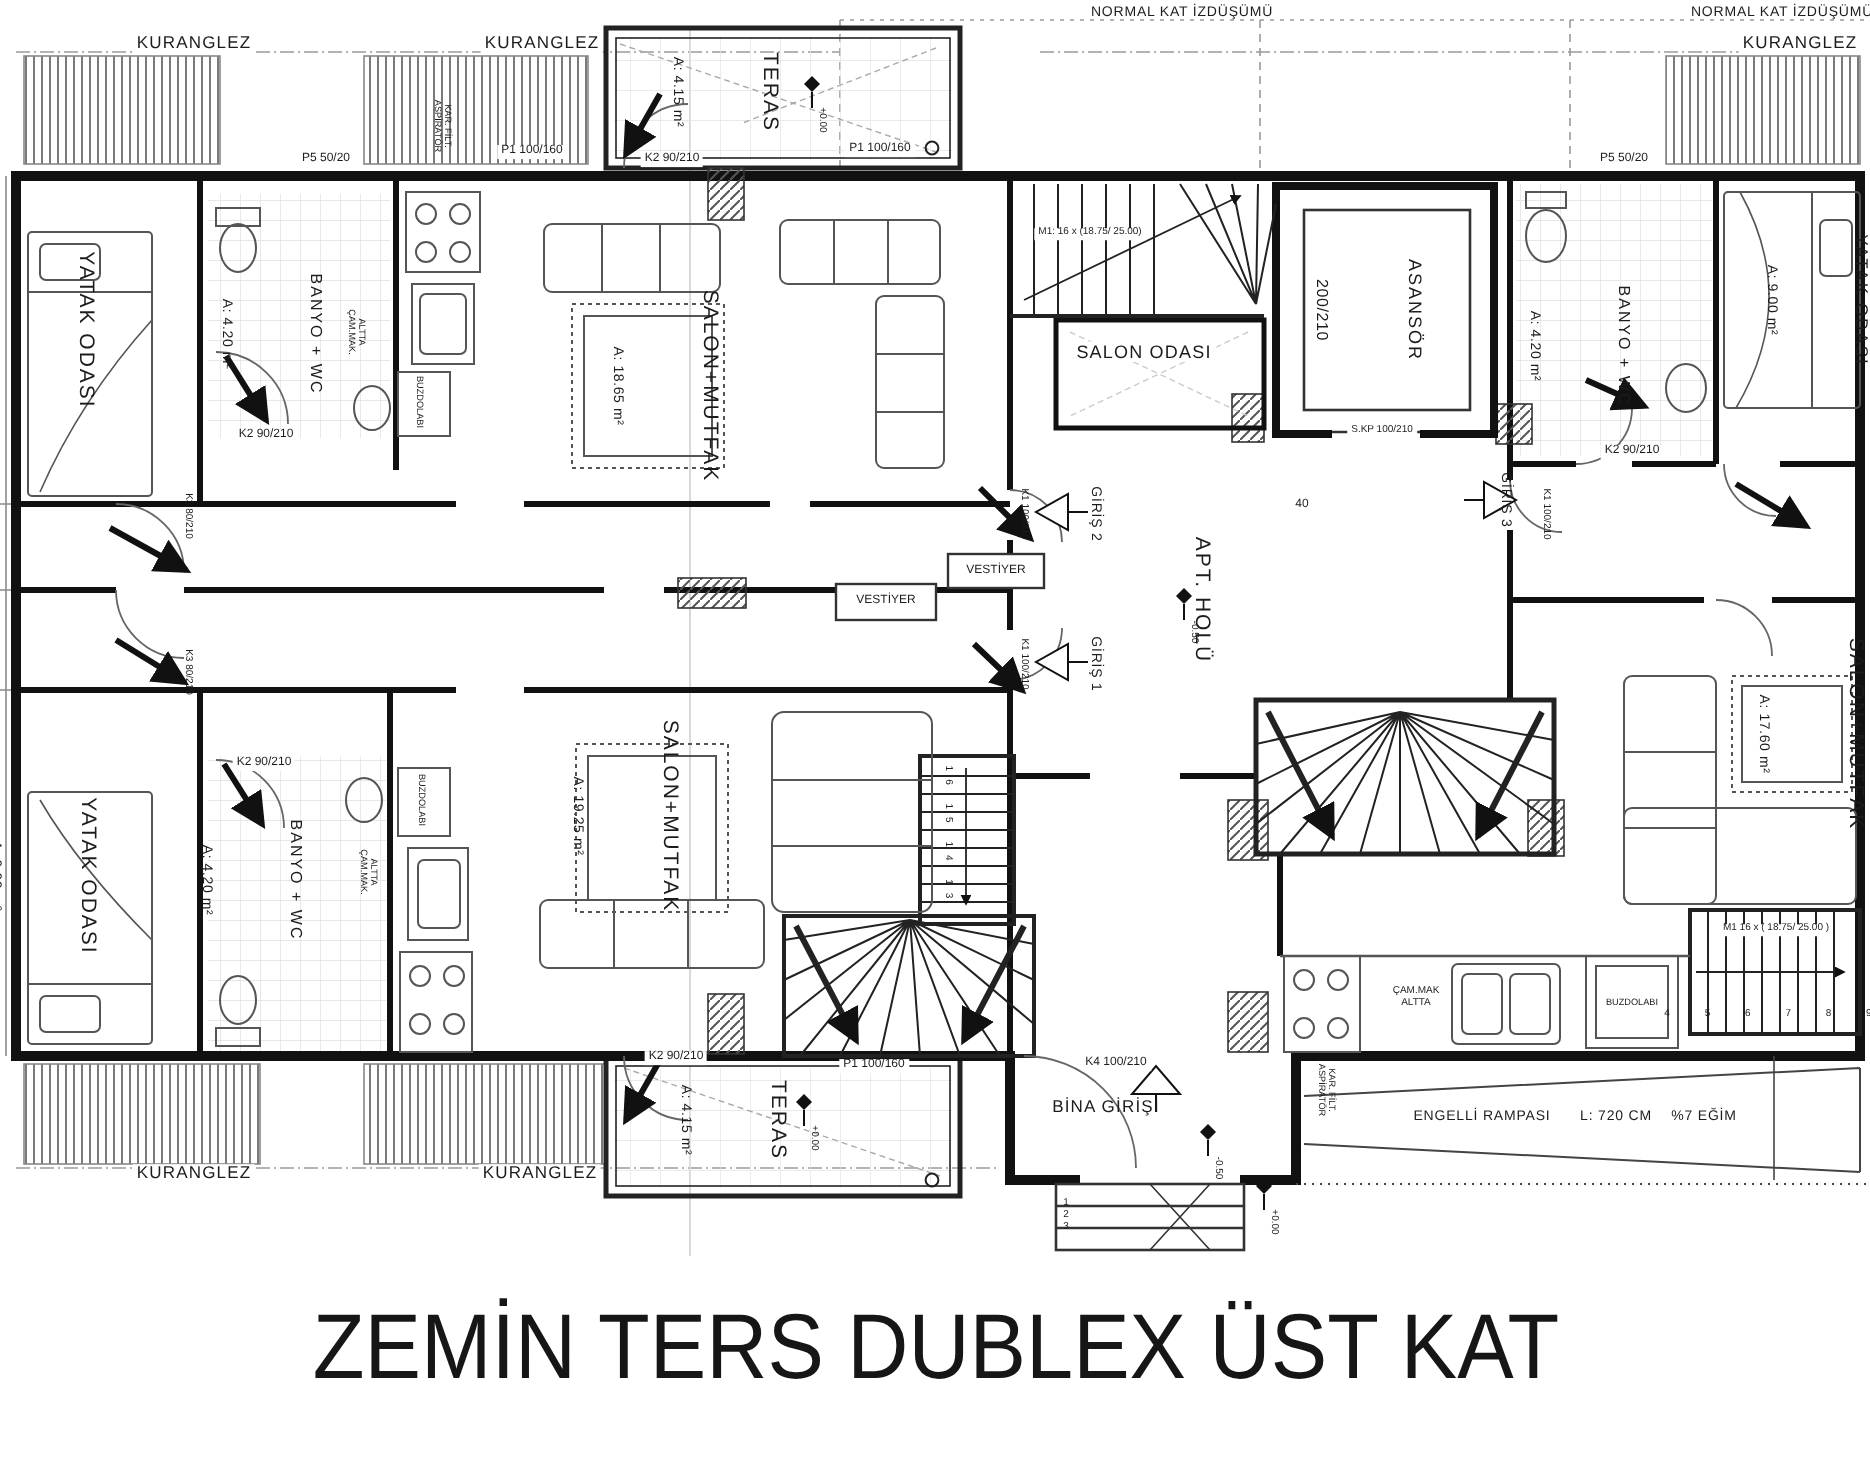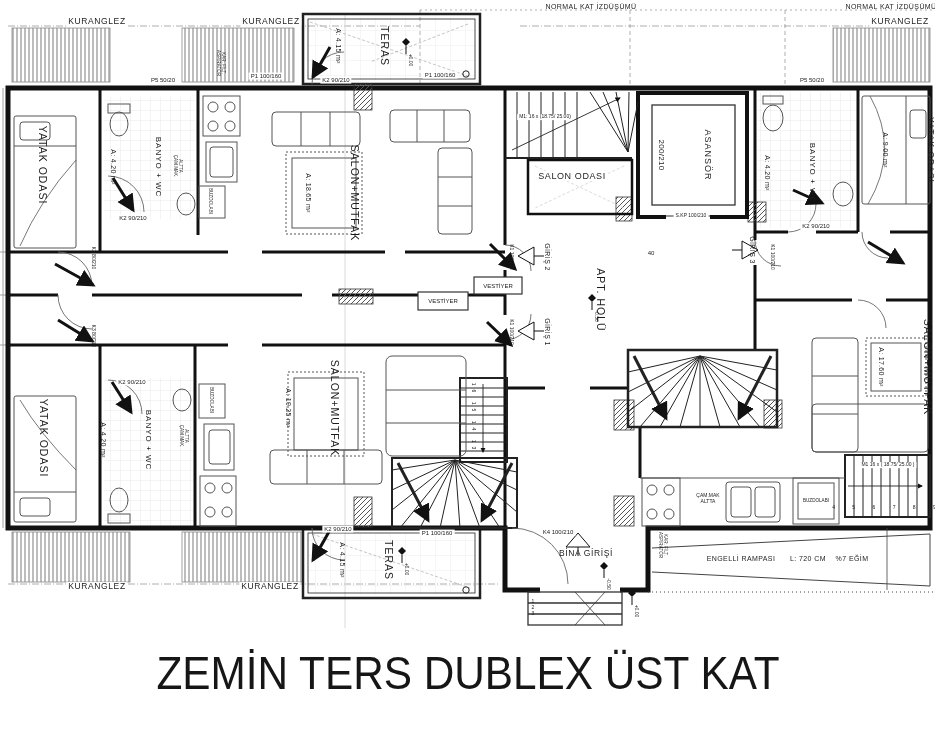--- a/index.html
+++ b/index.html
@@ -362,21 +362,21 @@
   <div class="room-name">TERAS</div>
   <div class="room-area">A: 4.15 m²</div>
 </div>
 
 <div class="lbl s6" style="left:443px;top:301px;">VESTİYER</div>
 <div class="lbl s6" style="left:498px;top:286px;">VESTİYER</div>
 
 <div class="lbl rot s7" style="left:547px;top:257px;">GİRİŞ 2</div>
 <div class="lbl rot s7" style="left:547px;top:332px;">GİRİŞ 1</div>
 <div class="lbl rot s7" style="left:752px;top:250px;">GİRİŞ 3</div>
-<div class="lbl s8" style="left:586px;top:554px;">BİNA GİRİŞİ</div>
+<div class="lbl s8" style="left:553px;top:554px;">BİNA GİRİŞİ</div>
 
 <div class="lbl s6 bg" style="left:163px;top:80px;">P5 50/20</div>
 <div class="lbl s6 bg" style="left:266px;top:76px;">P1 100/160</div>
 <div class="lbl s6 bg" style="left:133px;top:218px;">K2 90/210</div>
 <div class="lbl s6 bg" style="left:336px;top:80px;">K2 90/210</div>
 <div class="lbl s6 bg" style="left:440px;top:75px;">P1 100/160</div>
 <div class="lbl s6 bg" style="left:812px;top:80px;">P5 50/20</div>
 <div class="lbl s6 bg" style="left:816px;top:226px;">K2 90/210</div>
 <div class="lbl s6 bg" style="left:132px;top:382px;">K2 90/210</div>
 <div class="lbl s6 bg" style="left:338px;top:529px;">K2 90/210</div>

